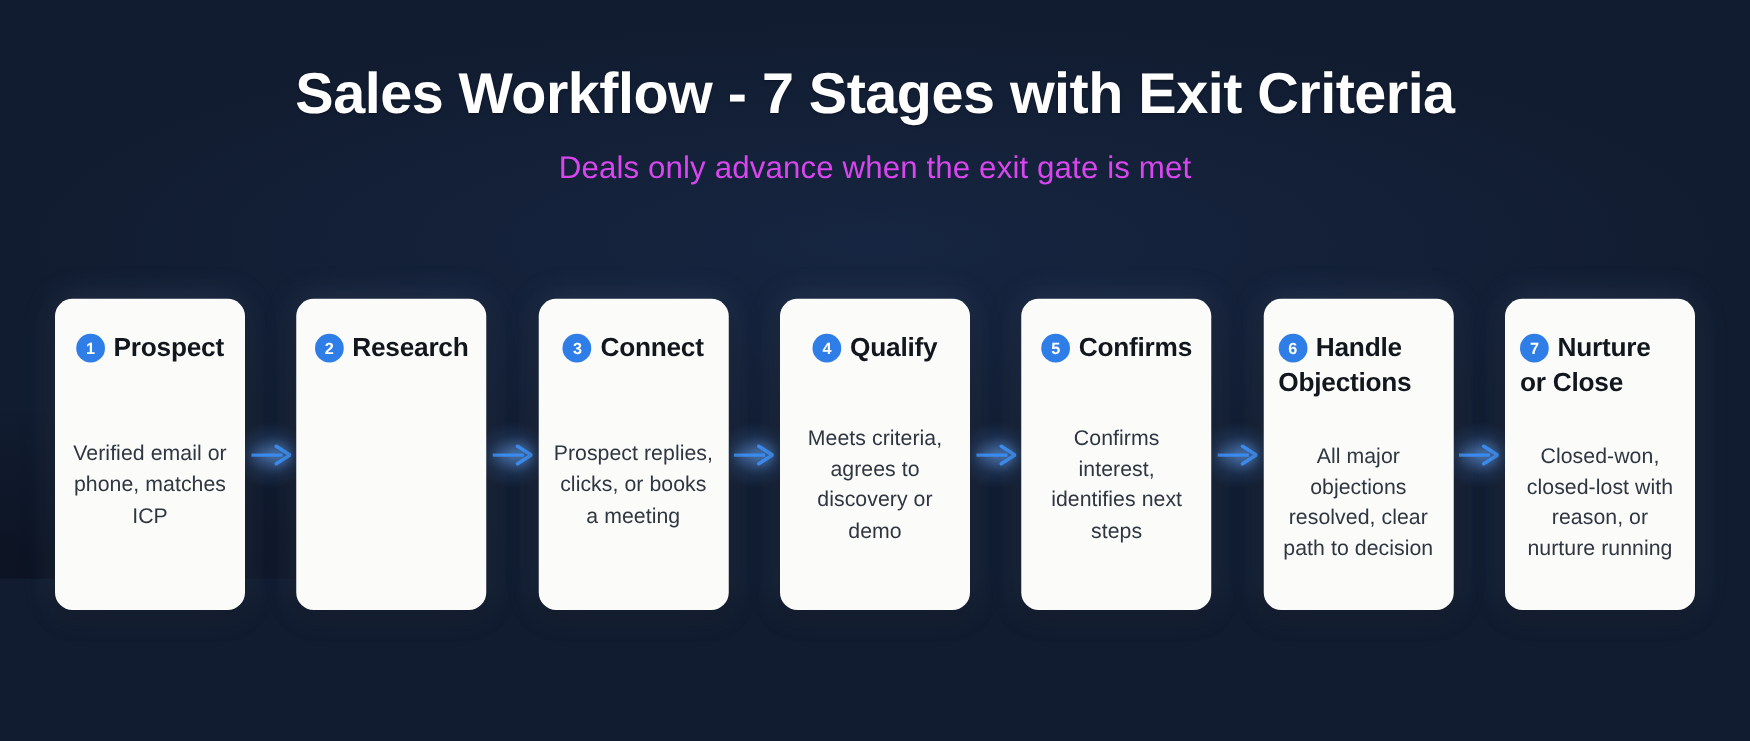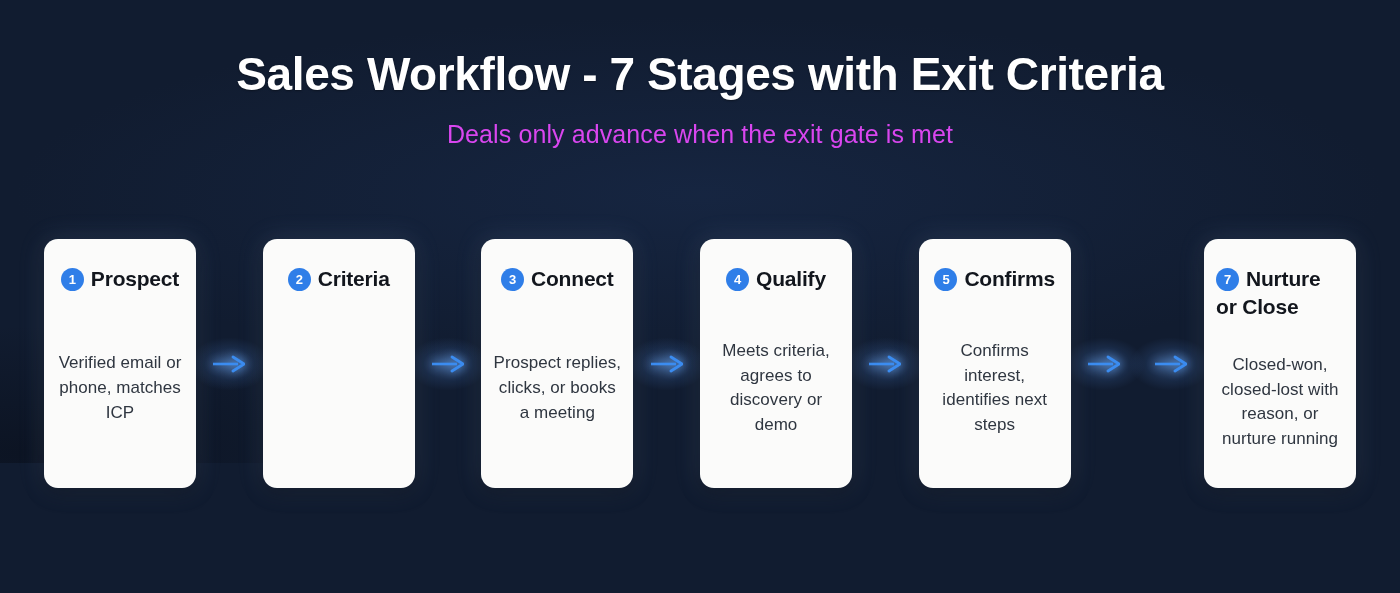--- a/index.html
+++ b/index.html
@@ -162,21 +162,21 @@
         <div class="card-head"><span class="badge">1</span><span>Prospect</span></div>
         <div class="card-body">Verified email or phone, matches ICP</div>
       </div>
       <div class="connector">
         <svg class="arrow" viewBox="0 0 32 18">
           <path d="M0 9 H25" stroke="#3b8cf0" stroke-width="2.6" fill="none"></path>
           <path d="M20 2 L31 9 L20 16" stroke="#3b8cf0" stroke-width="2.8" stroke-linecap="round" stroke-linejoin="round" fill="none"></path>
         </svg>
       </div>
       <div class="card">
-        <div class="card-head"><span class="badge">2</span><span>Criteria</span></div>
+        <div class="card-head"><span class="badge">2</span><span>Research</span></div>
       </div>
       <div class="connector">
         <svg class="arrow" viewBox="0 0 32 18">
           <path d="M0 9 H25" stroke="#3b8cf0" stroke-width="2.6" fill="none"></path>
           <path d="M20 2 L31 9 L20 16" stroke="#3b8cf0" stroke-width="2.8" stroke-linecap="round" stroke-linejoin="round" fill="none"></path>
         </svg>
       </div>
       <div class="card">
         <div class="card-head"><span class="badge">3</span><span>Connect</span></div>
         <div class="card-body">Prospect replies, clicks, or books a meeting</div>
@@ -200,20 +200,24 @@
       <div class="card">
         <div class="card-head"><span class="badge">5</span><span>Confirms</span></div>
         <div class="card-body">Confirms interest, identifies next steps</div>
       </div>
       <div class="connector">
         <svg class="arrow" viewBox="0 0 32 18">
           <path d="M0 9 H25" stroke="#3b8cf0" stroke-width="2.6" fill="none"></path>
           <path d="M20 2 L31 9 L20 16" stroke="#3b8cf0" stroke-width="2.8" stroke-linecap="round" stroke-linejoin="round" fill="none"></path>
         </svg>
       </div>
+      <div class="card">
+        <div class="card-head"><span class="badge">6</span><span>Handle Objections</span></div>
+        <div class="card-body">All major objections resolved, clear path to decision</div>
+      </div>
       <div class="connector">
         <svg class="arrow" viewBox="0 0 32 18">
           <path d="M0 9 H25" stroke="#3b8cf0" stroke-width="2.6" fill="none"></path>
           <path d="M20 2 L31 9 L20 16" stroke="#3b8cf0" stroke-width="2.8" stroke-linecap="round" stroke-linejoin="round" fill="none"></path>
         </svg>
       </div>
       <div class="card">
         <div class="card-head"><span class="badge">7</span><span>Nurture or Close</span></div>
         <div class="card-body">Closed-won, closed-lost with reason, or nurture running</div>
       </div>

